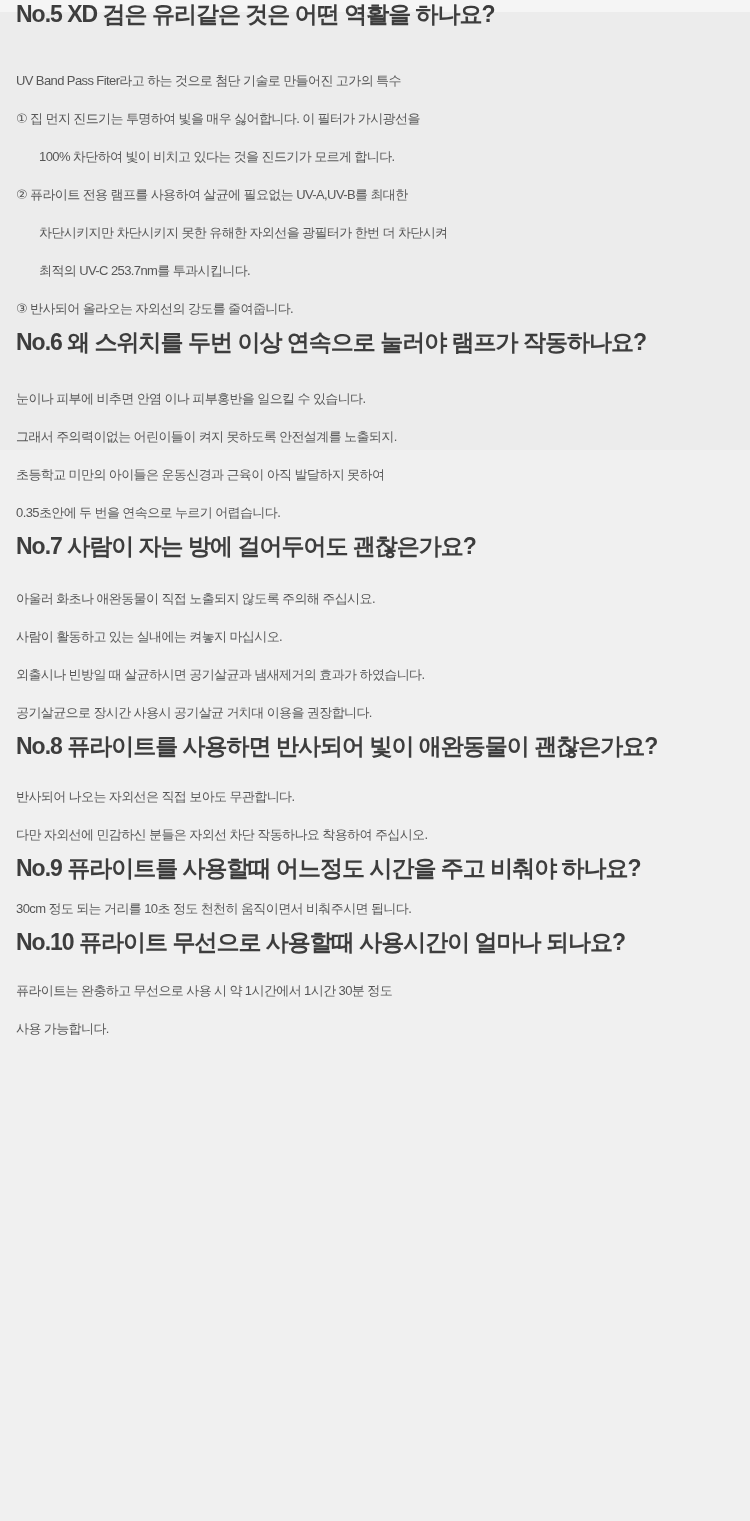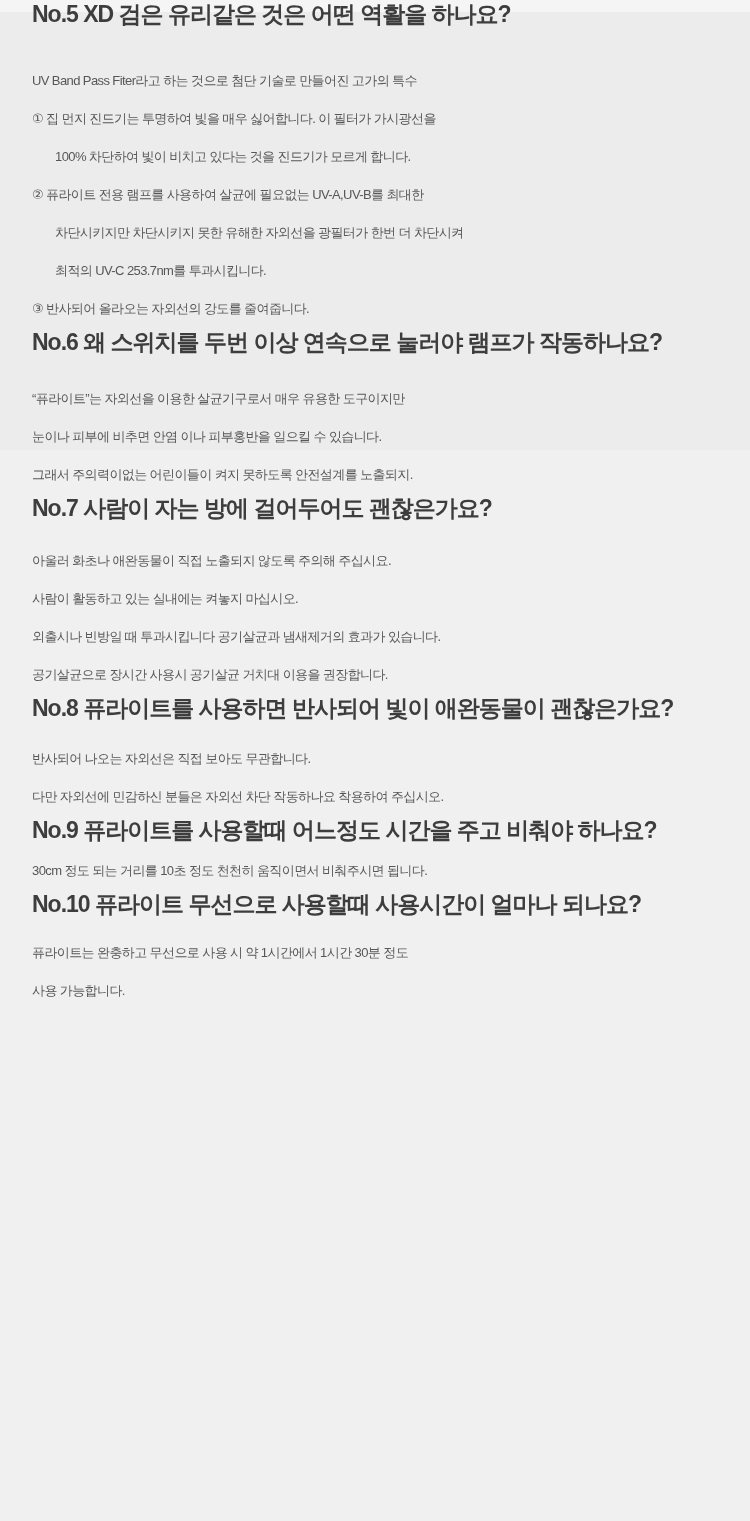--- a/index.html
+++ b/index.html
@@ -14,21 +14,21 @@
       #f5f5f5 0px, #f5f5f5 12px,
       #ececec 12px, #ececec 450px,
       #f0f0f0 450px, #f0f0f0 100%);
     font-family: "Liberation Sans", "DejaVu Sans", sans-serif;
     overflow: hidden;
   }
   .page {
     box-sizing: border-box;
     width: 750px;
     height: 1521px;
-    padding: 0 32px 26px 32px;
+    padding: 0 32px 26px 16px;
     overflow: hidden;
   }
   section.faq-section {
     margin: 0;
   }
   h2.faq-q {
     margin: 0;
     font-size: 23px;
     line-height: 28px;
     font-weight: 700;
@@ -79,32 +79,33 @@
       <p>② 퓨라이트 전용 램프를 사용하여 살균에 필요없는 UV-A,UV-B를 최대한</p>
       <p class="indent">차단시키지만 차단시키지 못한 유해한 자외선을 광필터가 한번 더 차단시켜</p>
       <p class="indent">최적의 UV-C 253.7nm를 투과시킵니다.</p>
       <p>③ 반사되어 올라오는 자외선의 강도를 줄여줍니다.</p>
     </div>
   </section>
 
   <section class="faq-section s6">
     <h2 class="faq-q">No.6 왜 스위치를 두번 이상 연속으로 눌러야 램프가 작동하나요?</h2>
     <div class="faq-a">
-      <p>“퓨라이트”는 자외선을 이용한 살균기구로서 매우 유용한 도구이지만</p>
       <p>눈이나 피부에 비추면 안염 이나 피부홍반을 일으킬 수 있습니다.</p>
       <p>그래서 주의력이없는 어린이들이 켜지 못하도록 안전설계를 노출되지.</p>
+      <p>초등학교 미만의 아이들은 운동신경과 근육이 아직 발달하지 못하여</p>
+      <p>0.35초안에 두 번을 연속으로 누르기 어렵습니다.</p>
     </div>
   </section>
 
   <section class="faq-section s7">
     <h2 class="faq-q">No.7 사람이 자는 방에 걸어두어도 괜찮은가요?</h2>
     <div class="faq-a">
       <p>아울러 화초나 애완동물이 직접 노출되지 않도록 주의해 주십시요.</p>
       <p>사람이 활동하고 있는 실내에는 켜놓지 마십시오.</p>
-      <p>외출시나 빈방일 때 투과시킵니다 공기살균과 냄새제거의 효과가 있습니다.</p>
+      <p>외출시나 빈방일 때 살균하시면 공기살균과 냄새제거의 효과가 하였습니다.</p>
       <p>공기살균으로 장시간 사용시 공기살균 거치대 이용을 권장합니다.</p>
     </div>
   </section>
 
   <section class="faq-section s8">
     <h2 class="faq-q">No.8 퓨라이트를 사용하면 반사되어 빛이 애완동물이 괜찮은가요?</h2>
     <div class="faq-a">
       <p>반사되어 나오는 자외선은 직접 보아도 무관합니다.</p>
       <p>다만 자외선에 민감하신 분들은 자외선 차단 작동하나요 착용하여 주십시오.</p>
     </div>

